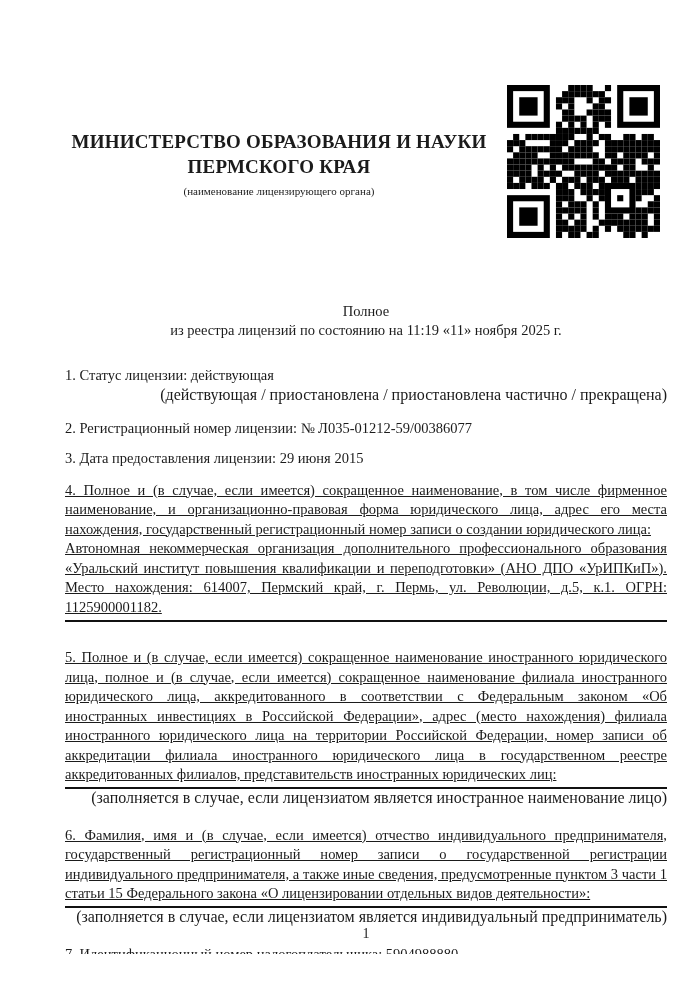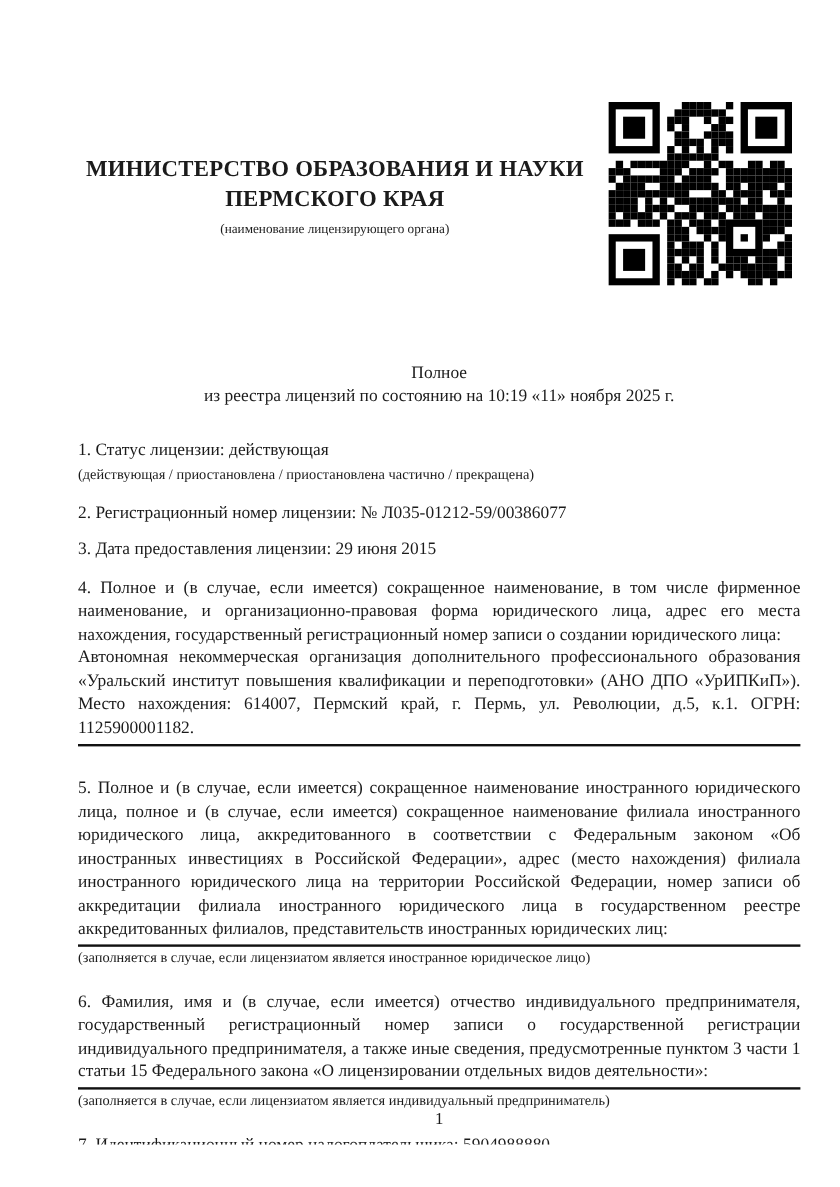--- a/index.html
+++ b/index.html
@@ -15,22 +15,22 @@
   }
   .header-row { display:flex; padding:85px 40px 0 65px; }
   .header-text { flex:1; text-align:center; padding-top:44px; padding-right:14px; }
   .ministry-line { font-size:19px; font-weight:bold; line-height:25px; letter-spacing:0.2px; }
   .header-caption { font-size:11px; line-height:14px; margin-top:5px; }
   .qr { width:153px; height:153px; flex:0 0 auto; }
   .doc-title { margin-top:64px; text-align:center; font-size:14.5px; line-height:19px;
                padding:0 33px 0 65px; }
   .content { padding:0 33px 0 65px; }
   .item { font-size:14.5px; line-height:19.5px; }
-  .just { text-align:justify; }
-  .form-caption { font-size:12px; line-height:14px; text-align:left;font-family:Liberation Serif, serif; }
+  .just { text-align:justify;text-decoration:underline; }
+  .form-caption { font-size:16px; line-height:14px; text-align:right;font-family:Liberation Serif, serif; }
   .rule { border-top:2px solid #111; height:0; }
   .mt-it1 { margin-top:26px; }
   .mt-cap { margin-top:2px; }
   .mt-it2 { margin-top:17px; }
   .mt-it3 { margin-top:11px; }
   .mt-it4 { margin-top:12px; }
   .mt-rule4 { margin-top:3px; }
   .mt-it5 { margin-top:26px; }
   .mt-rule5 { margin-top:2px; }
   .mt-it6 { margin-top:21px; }
@@ -358,39 +358,39 @@
         <rect x="6" y="114" width="30" height="30" fill="#ffffff"></rect>
         <rect x="12" y="120" width="18" height="18" fill="#000000"></rect>
         <rect x="96" y="96" width="30" height="30" fill="#000000"></rect>
         <rect x="102" y="102" width="18" height="18" fill="#ffffff"></rect>
         <rect x="108" y="108" width="6" height="6" fill="#000000"></rect>
       </svg>
   </div>
 
   <div class="doc-title">
     <div>Полное</div>
-    <div>из реестра лицензий по состоянию на 10:19 «11» ноября 2025 г.</div>
+    <div>из реестра лицензий по состоянию на 11:19 «11» ноября 2025 г.</div>
   </div>
 
   <div class="content">
 
     <p class="item mt-it1">1. Статус лицензии: действующая</p>
     <div class="form-caption mt-cap">(действующая / приостановлена / приостановлена частично / прекращена)</div>
 
     <p class="item mt-it2">2. Регистрационный номер лицензии: № Л035-01212-59/00386077</p>
 
     <p class="item mt-it3">3. Дата предоставления лицензии: 29 июня 2015</p>
 
     <p class="item just mt-it4">4. Полное и (в случае, если имеется) сокращенное наименование, в том числе фирменное наименование, и организационно-правовая форма юридического лица, адрес его места нахождения, государственный регистрационный номер записи о создании юридического лица:</p>
     <p class="item just">Автономная некоммерческая организация дополнительного профессионального образования «Уральский институт повышения квалификации и переподготовки» (АНО ДПО «УрИПКиП»). Место нахождения: 614007, Пермский край, г. Пермь, ул. Революции, д.5, к.1. ОГРН: 1125900001182.</p>
     <div class="rule mt-rule4"></div>
 
     <p class="item just mt-it5">5. Полное и (в случае, если имеется) сокращенное наименование иностранного юридического лица, полное и (в случае, если имеется) сокращенное наименование филиала иностранного юридического лица, аккредитованного в соответствии с Федеральным законом «Об иностранных инвестициях в Российской Федерации», адрес (место нахождения) филиала иностранного юридического лица на территории Российской Федерации, номер записи об аккредитации филиала иностранного юридического лица в государственном реестре аккредитованных филиалов, представительств иностранных юридических лиц:</p>
     <div class="rule mt-rule5"></div>
-    <div class="form-caption mt-cap">(заполняется в случае, если лицензиатом является иностранное юридическое лицо)</div>
+    <div class="form-caption mt-cap">(заполняется в случае, если лицензиатом является иностранное наименование лицо)</div>
 
     <p class="item just mt-it6">6. Фамилия, имя и (в случае, если имеется) отчество индивидуального предпринимателя, государственный регистрационный номер записи о государственной регистрации индивидуального предпринимателя, а также иные сведения, предусмотренные пунктом 3 части 1 статьи 15 Федерального закона «О лицензировании отдельных видов деятельности»:</p>
     <div class="rule mt-rule6"></div>
     <div class="form-caption mt-cap">(заполняется в случае, если лицензиатом является индивидуальный предприниматель)</div>
 
     <p class="item mt-it7">7. Идентификационный номер налогоплательщика: 5904988880</p>
 
   </div>
 
   <div class="page-number">1</div>

